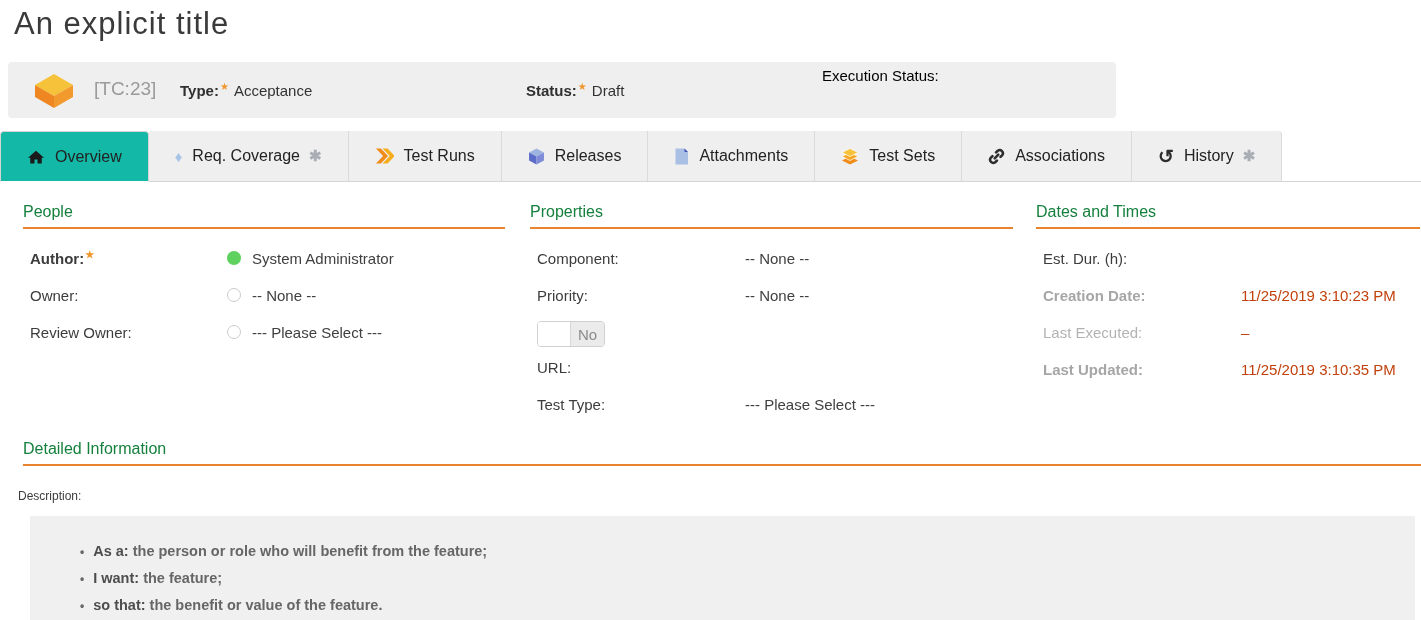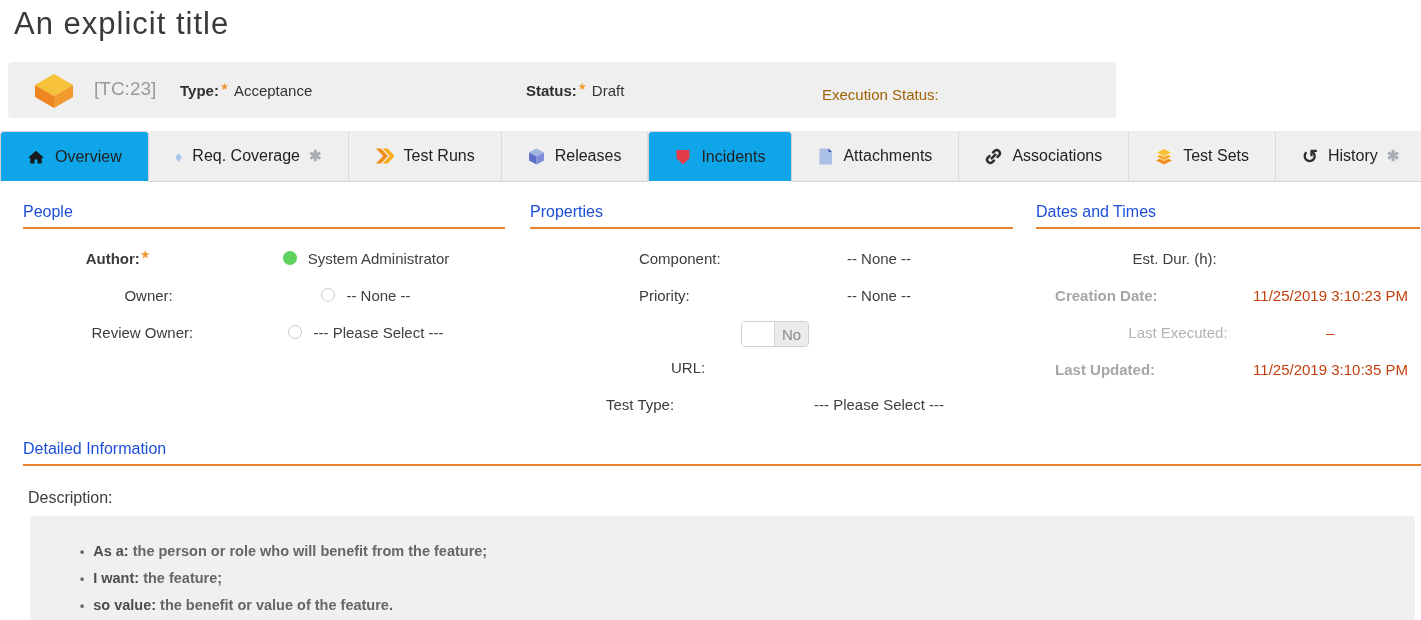--- a/index.html
+++ b/index.html
@@ -17,51 +17,51 @@
   .artifact-id { position: absolute; left: 86px; top: 16px; font-size: 19px; color: #9a9a9a; }
   .type-group { position: absolute; left: 172px; top: 19px; font-size: 15px; }
   .status-group { position: absolute; left: 518px; top: 19px; font-size: 15px; }
   .lbl-bold { font-weight: bold; color: #2f2f2f; }
   .req-star { color: #f0962c; font-size: 10px; vertical-align: 6px; margin: 0 1px; }
   .plain-val { color: #333; margin-left: 4px; }
   .operations-btn { position: absolute; left: 645px; top: 73px; width: 131px; height: 35px;
     background: #fff; border: 1px solid #c9c9c9; border-radius: 5px; font-size: 15px;
     color: #2f2f2f; cursor: pointer; font-family: "Liberation Sans", sans-serif; }
   .operations-btn .caret { font-size: 9px; margin-left: 6px; color: #2f2f2f; }
-  .exec-status-label { position: absolute; left: 814px; top: 24px; font-size: 15px; color: #a16207; }
+  .exec-status-label { position: absolute; left: 814px; top: 5px; font-size: 15px; color: #000000; }
   .exec-status-btn { position: absolute; left: 959px; top: 75px; width: 126px; height: 30px;
     background: #e6e6e6; border: 1px solid #c9c9c9; border-radius: 4px; font-size: 15px;
     color: #5f5f5f; text-decoration: underline; cursor: pointer;
     font-family: "Liberation Sans", sans-serif; }
 
   
   .tabs { position: absolute; left: 0; top: 131px; width: 1421px; height: 51px;
     display: flex; border-bottom: 1px solid #d4d4d4; }
   .tab { height: 50px; display: flex; align-items: center; padding: 0 26px;
     background: #efefef; border-right: 1px solid #dadada; font-size: 16px; color: #222;
     cursor: pointer; white-space: nowrap; }
   .tab:first-child { border-left: 1px solid #dadada; border-top-left-radius: 4px; }
   .tab:last-child { border-top-right-radius: 4px; }
-  .tab.white { background: #0ea5e9; border: 1px solid #d5d5d5; border-bottom: 1px solid #fff;
+  .tab.white { background: #14b8a6; border: 1px solid #d5d5d5; border-bottom: 1px solid #fff;
     margin-bottom: -1px; border-radius: 4px 4px 0 0; height: 51px; }
   .tab .ticon { margin-right: 10px; display: inline-flex; align-items: center; }
   .tab .tab-ast { margin-left: 9px; color: #a9aeb5; font-size: 15px; font-weight: bold; }
   .diamond-glyph { color: #a9c4e6; font-size: 15px; }
   .history-glyph { font-size: 19px; font-weight: bold; color: #2d2d2d; line-height: 1; }
 
   
-  .section-title { font-size: 16px; font-weight: normal; color: #1d4ed8; }
+  .section-title { font-size: 16px; font-weight: normal; color: #15803d; }
   .section-rule { border: none; border-top: 2px solid #e8832f; margin-top: 6px; }
   .col { position: absolute; top: 203px; }
   .col-people { left: 23px; width: 482px; }
   .col-props { left: 530px; width: 483px; }
   .col-dates { left: 1036px; width: 384px; }
   .rows { margin-top: 18px; }
   .frow { display: flex; align-items: center; min-height: 22px; margin-bottom: 15px;
-    font-size: 15px; padding-left: 7px; justify-content: center; }
+    font-size: 15px; padding-left: 7px; }
   .flabel { flex: 0 0 197px; color: #3c3c3c; }
   .col-props .flabel { flex-basis: 208px; }
   .col-dates .flabel { flex-basis: 198px; }
   .fvalue { color: #404040; display: flex; align-items: center; }
   .avatar { width: 14px; height: 14px; border-radius: 50%; margin-right: 11px;
     display: inline-block; cursor: pointer; }
   .avatar.filled { background: #5ed15e; }
   .avatar.empty { background: #fff; border: 1px solid #ccc; }
   .muted-label { color: #a6a6a6; font-weight: bold; }
   .muted-label.lighter { color: #b3b3b3; font-weight: normal; }
@@ -70,21 +70,21 @@
   
   .toggle { width: 68px; height: 26px; border: 1px solid #d0d0d0; border-radius: 4px;
     display: flex; overflow: hidden; cursor: pointer; background: #fff; }
   .toggle .knob { width: 33px; background: #fff; border-right: 1px solid #d8d8d8; }
   .toggle .state { flex: 1; background: #ebebeb; display: flex; align-items: center;
     justify-content: center; font-size: 15px; color: #8a8a8a; }
   .frow.toggle-row { margin-bottom: 9px; }
 
   
   .detailed { position: absolute; left: 23px; top: 440px; width: 1398px; }
-  .desc-label { position: absolute; left: 28px; top: 489px; font-size: 16px; color: #3c3c3c; }
+  .desc-label { position: absolute; left: 18px; top: 489px; font-size: 12px; color: #3c3c3c; }
   .desc-box { position: absolute; left: 30px; top: 516px; width: 1385px; height: 122px;
     background: #f0f0f0; }
   .desc-box ul { list-style: none; padding: 22px 0 0 50px; }
   .desc-box li { font-size: 14.5px; line-height: 26px; font-weight: bold; color: #666; }
   .desc-box .bullet { color: #666; margin-right: 9px; font-size: 12px; }
   .desc-box .lead { color: #4d4d4d; }
 </style>
 </head>
 <body>
 
@@ -132,56 +132,48 @@
   <div class="tab">
     <span class="ticon">
       <svg width="17" height="17" viewBox="0 0 16 16">
         <path fill="#9db4e0" d="M8 .5 L15 4.3 8 8 1 4.3 Z"></path>
         <path fill="#5c6cc9" d="M1 4.3 L8 8 v7.5 L1 11.8 Z"></path>
         <path fill="#7d8bd8" d="M15 4.3 L8 8 v7.5 l7-3.7 Z"></path>
         </svg>
     </span>
     <span>Releases</span>
   </div>
-  <div class="tab white">
-    <span class="ticon">
-      <svg width="16" height="16" viewBox="0 0 16 16">
-        <path fill="#e23c49" d="M1.5 1 h13 v8.2 L8 15.5 1.5 9.2 Z"></path>
-        </svg>
-    </span>
-    <span>Incidents</span>
-  </div>
   <div class="tab">
     <span class="ticon">
       <svg width="15" height="17" viewBox="0 0 15 17">
         <path fill="#a9c0e4" d="M1.5 .5 h9 L14 4 v12.5 H1.5 Z"></path>
         <path fill="#4053b8" d="M10.5 .5 L14 4 h-3.5 Z"></path>
         </svg>
     </span>
     <span>Attachments</span>
+  </div>
+  <div class="tab">
+    <span class="ticon">
+      <svg width="18" height="17" viewBox="0 0 18 17">
+        <path fill="#ef8c1a" d="M9 8.5 l8 4 -8 4 -8-4 Z"></path>
+        <path fill="#f5a623" stroke="#fff" stroke-width=".7" d="M9 4.5 l8 4 -8 4 -8-4 Z"></path>
+        <path fill="#f6c23a" stroke="#fff" stroke-width=".7" d="M9 .5 l8 4 -8 4 -8-4 Z"></path>
+        </svg>
+    </span>
+    <span>Test Sets</span>
   </div>
   <div class="tab">
     <span class="ticon">
       <svg width="17" height="17" viewBox="0 0 16 16" fill="none" stroke="#2d2d2d" stroke-width="2.4" stroke-linecap="round">
         <path d="M6.3 9.7 L9.7 6.3"></path>
         <path d="M7.6 4.2 l1.6-1.6 a3 3 0 0 1 4.2 4.2 L11.8 8.4"></path>
         <path d="M8.4 11.8 l-1.6 1.6 a3 3 0 0 1 -4.2 -4.2 L4.2 7.6"></path>
         </svg>
     </span>
     <span>Associations</span>
-  </div>
-  <div class="tab">
-    <span class="ticon">
-      <svg width="18" height="17" viewBox="0 0 18 17">
-        <path fill="#ef8c1a" d="M9 8.5 l8 4 -8 4 -8-4 Z"></path>
-        <path fill="#f5a623" stroke="#fff" stroke-width=".7" d="M9 4.5 l8 4 -8 4 -8-4 Z"></path>
-        <path fill="#f6c23a" stroke="#fff" stroke-width=".7" d="M9 .5 l8 4 -8 4 -8-4 Z"></path>
-        </svg>
-    </span>
-    <span>Test Sets</span>
   </div>
   <div class="tab">
     <span class="ticon history-glyph">↺</span>
     <span>History</span>
     <span class="tab-ast">✱</span>
   </div>
 </div>
 
 <div class="col col-people">
   <h3 class="section-title">People</h3>
@@ -265,15 +257,15 @@
 
 <div class="detailed">
   <h3 class="section-title">Detailed Information</h3>
   <hr class="section-rule">
 </div>
 <div class="desc-label">Description:</div>
 <div class="desc-box">
   <ul>
     <li><span class="bullet">•</span><span class="lead">As a:</span><span> the person or role who will benefit from the feature;</span></li>
     <li><span class="bullet">•</span><span class="lead">I want:</span><span> the feature;</span></li>
-    <li><span class="bullet">•</span><span class="lead">so value:</span><span> the benefit or value of the feature.</span></li>
+    <li><span class="bullet">•</span><span class="lead">so that:</span><span> the benefit or value of the feature.</span></li>
   </ul>
 </div>
 
 </body></html>

